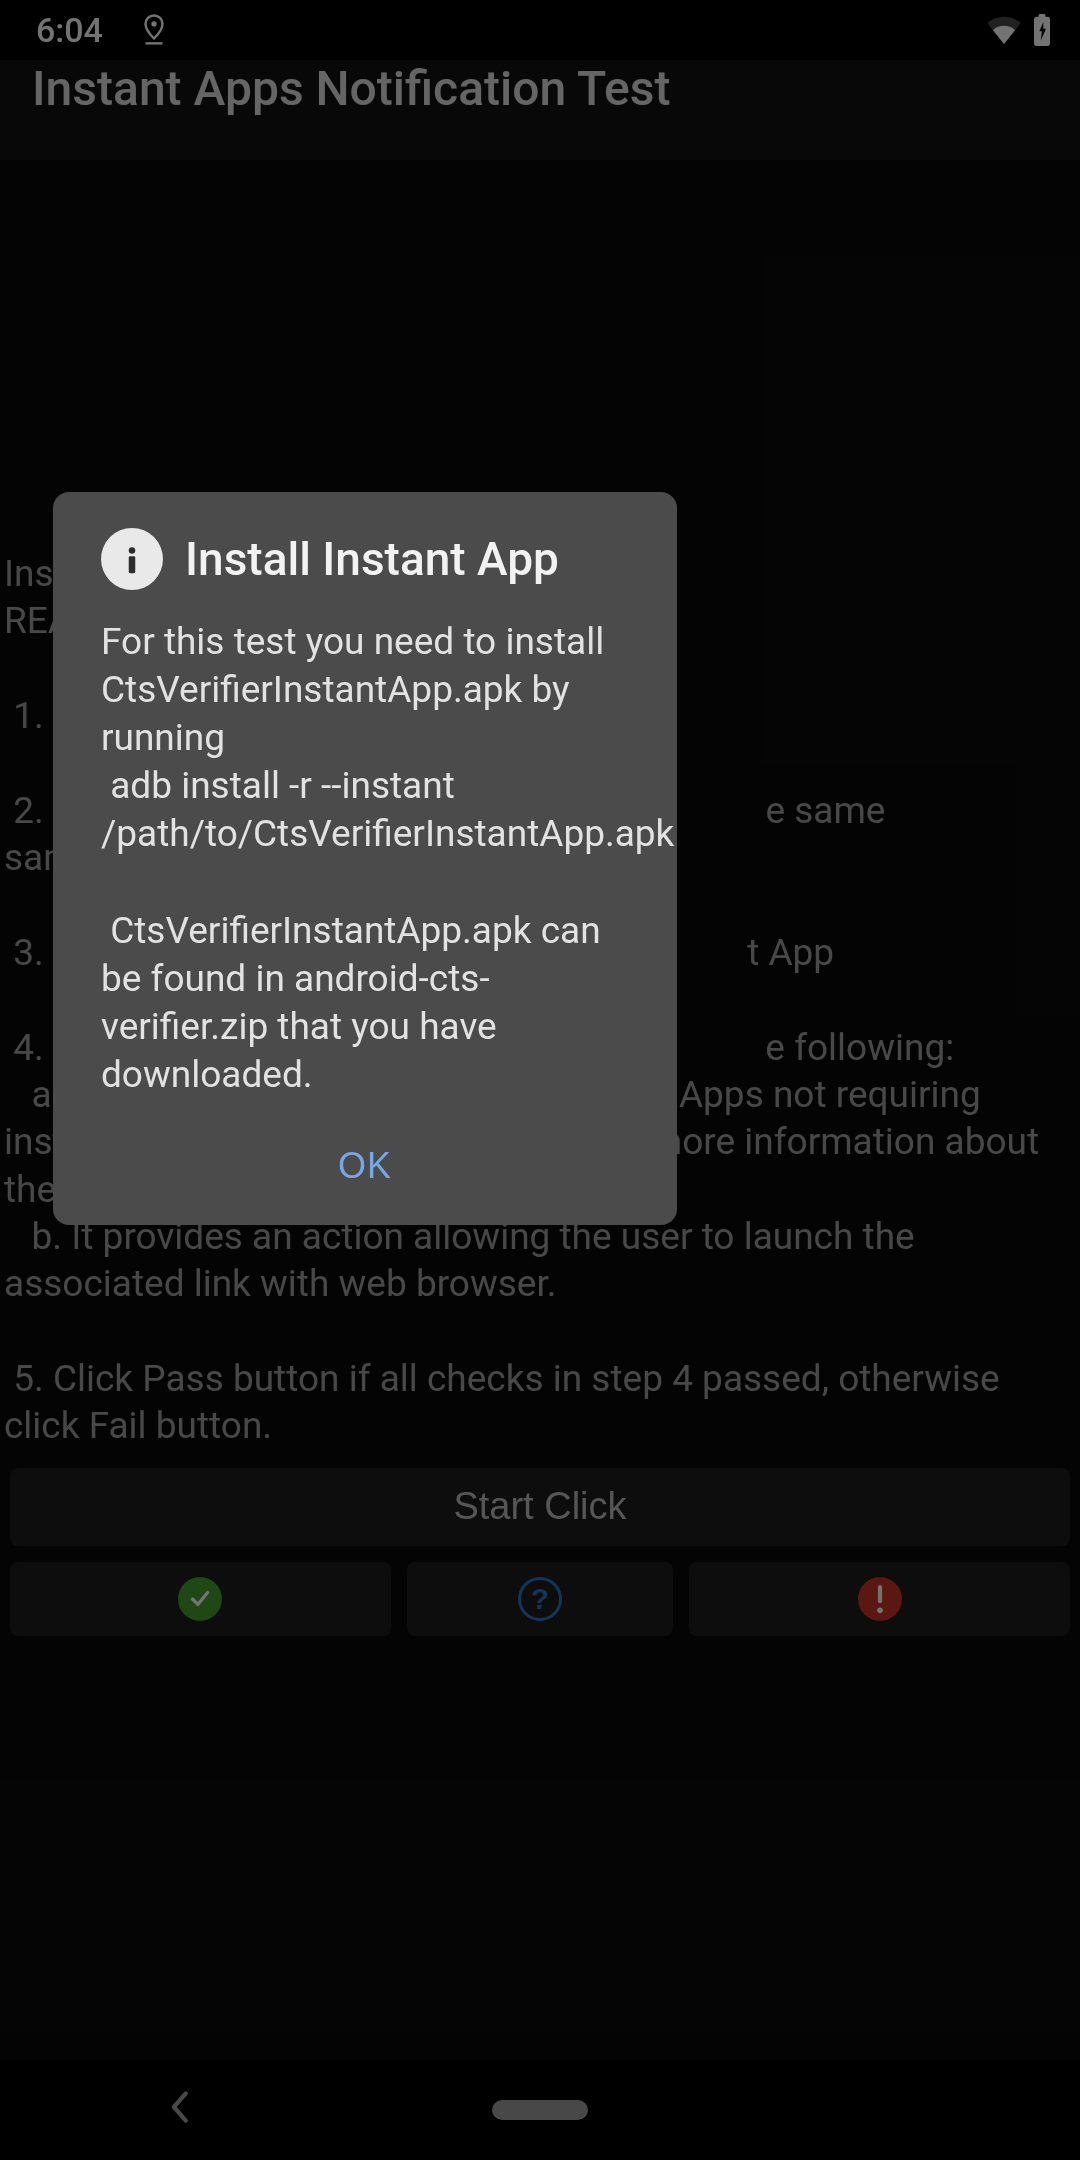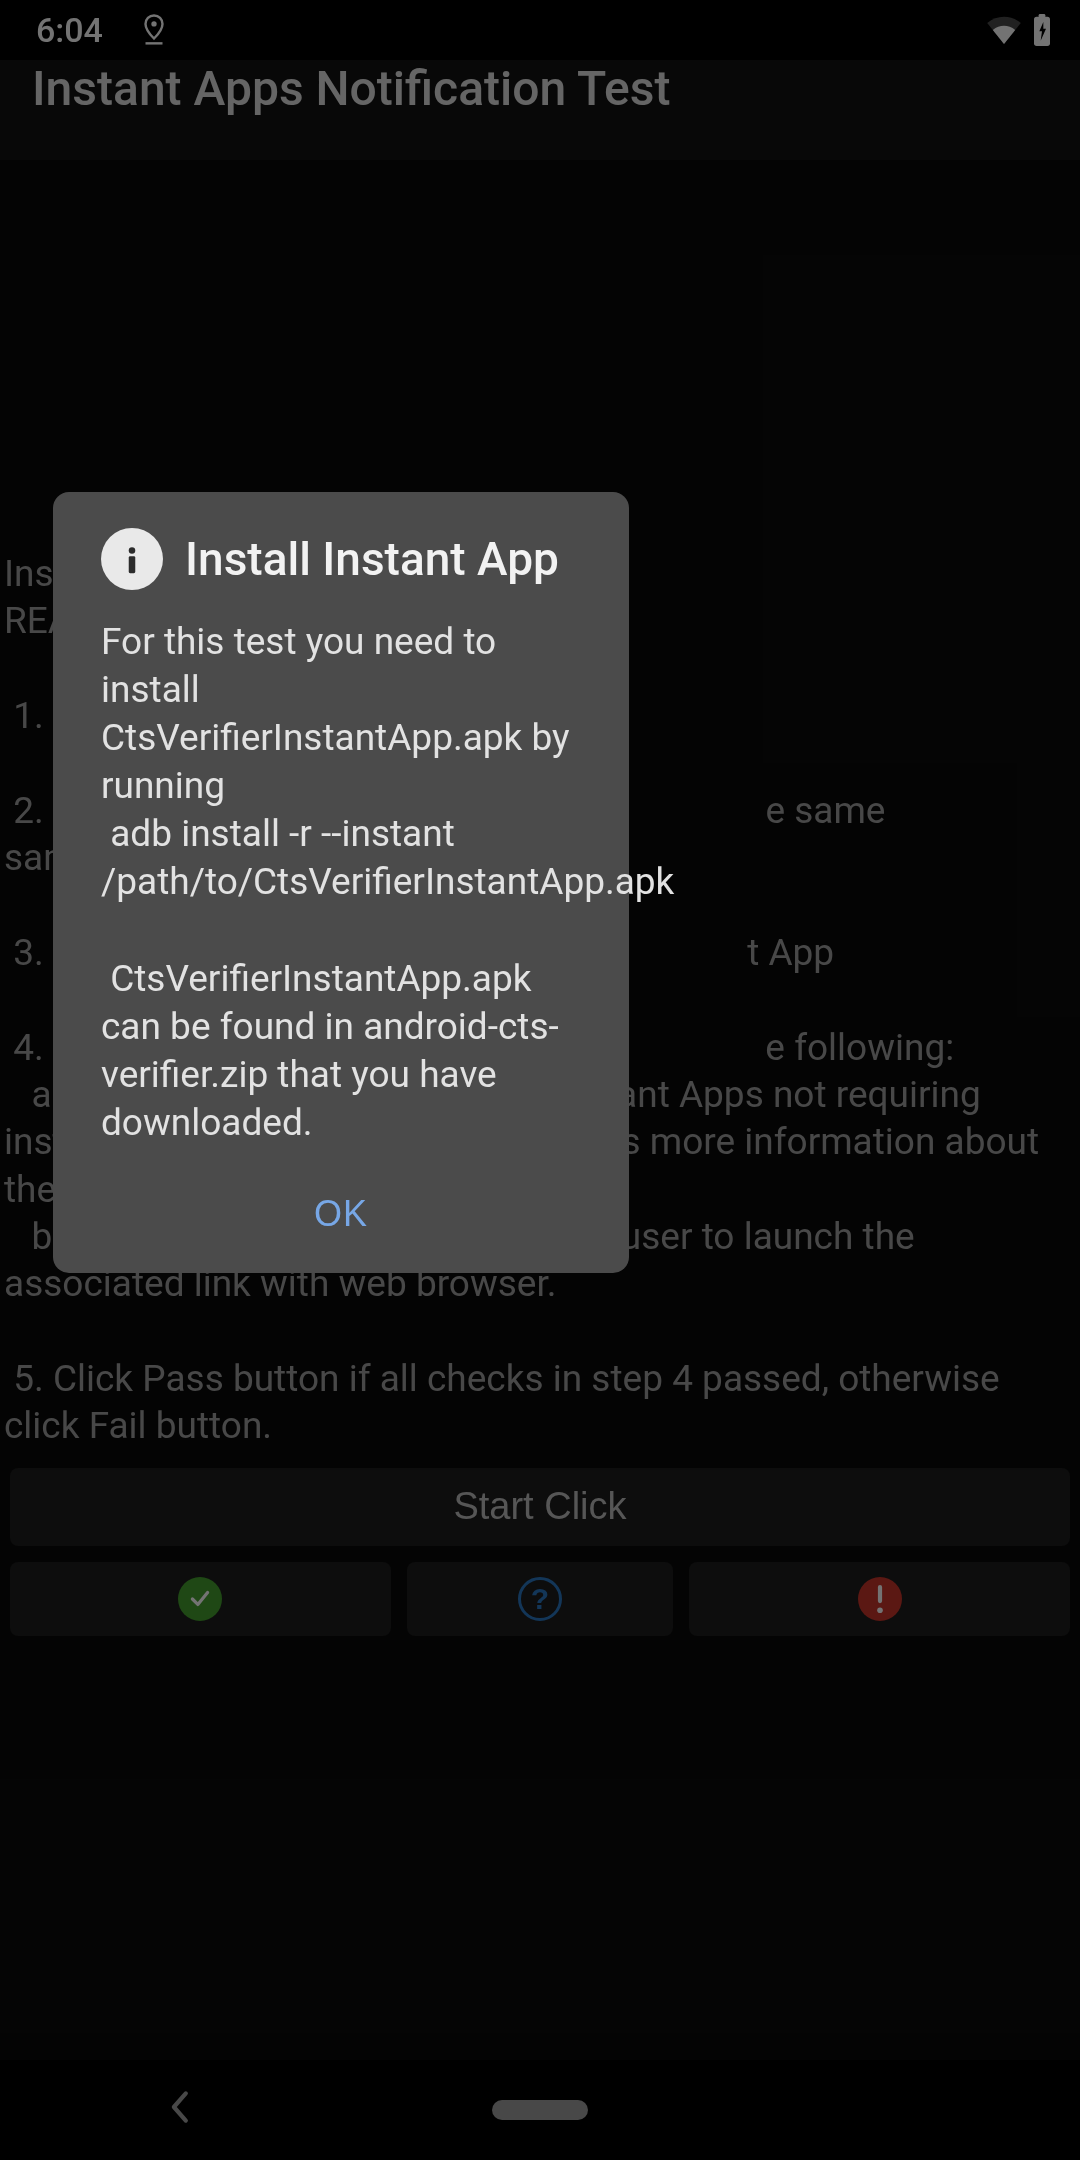--- a/index.html
+++ b/index.html
@@ -116,21 +116,21 @@
   .scrim {
     position: absolute;
     inset: 0;
     background: rgba(0,0,0,0.55);
   }
 
   
   .dialog {
     position: absolute;
     left: 53px;
-    width: 576px;
+    width: 624px;
     top: 492px;
     background: #4b4b4b;
     border-radius: 16px;
     padding: 36px 48px 28px 48px;
     color: #e9e9e9;
   }
   .dialog-header {
     display: flex;
     align-items: center;
     gap: 22px;

